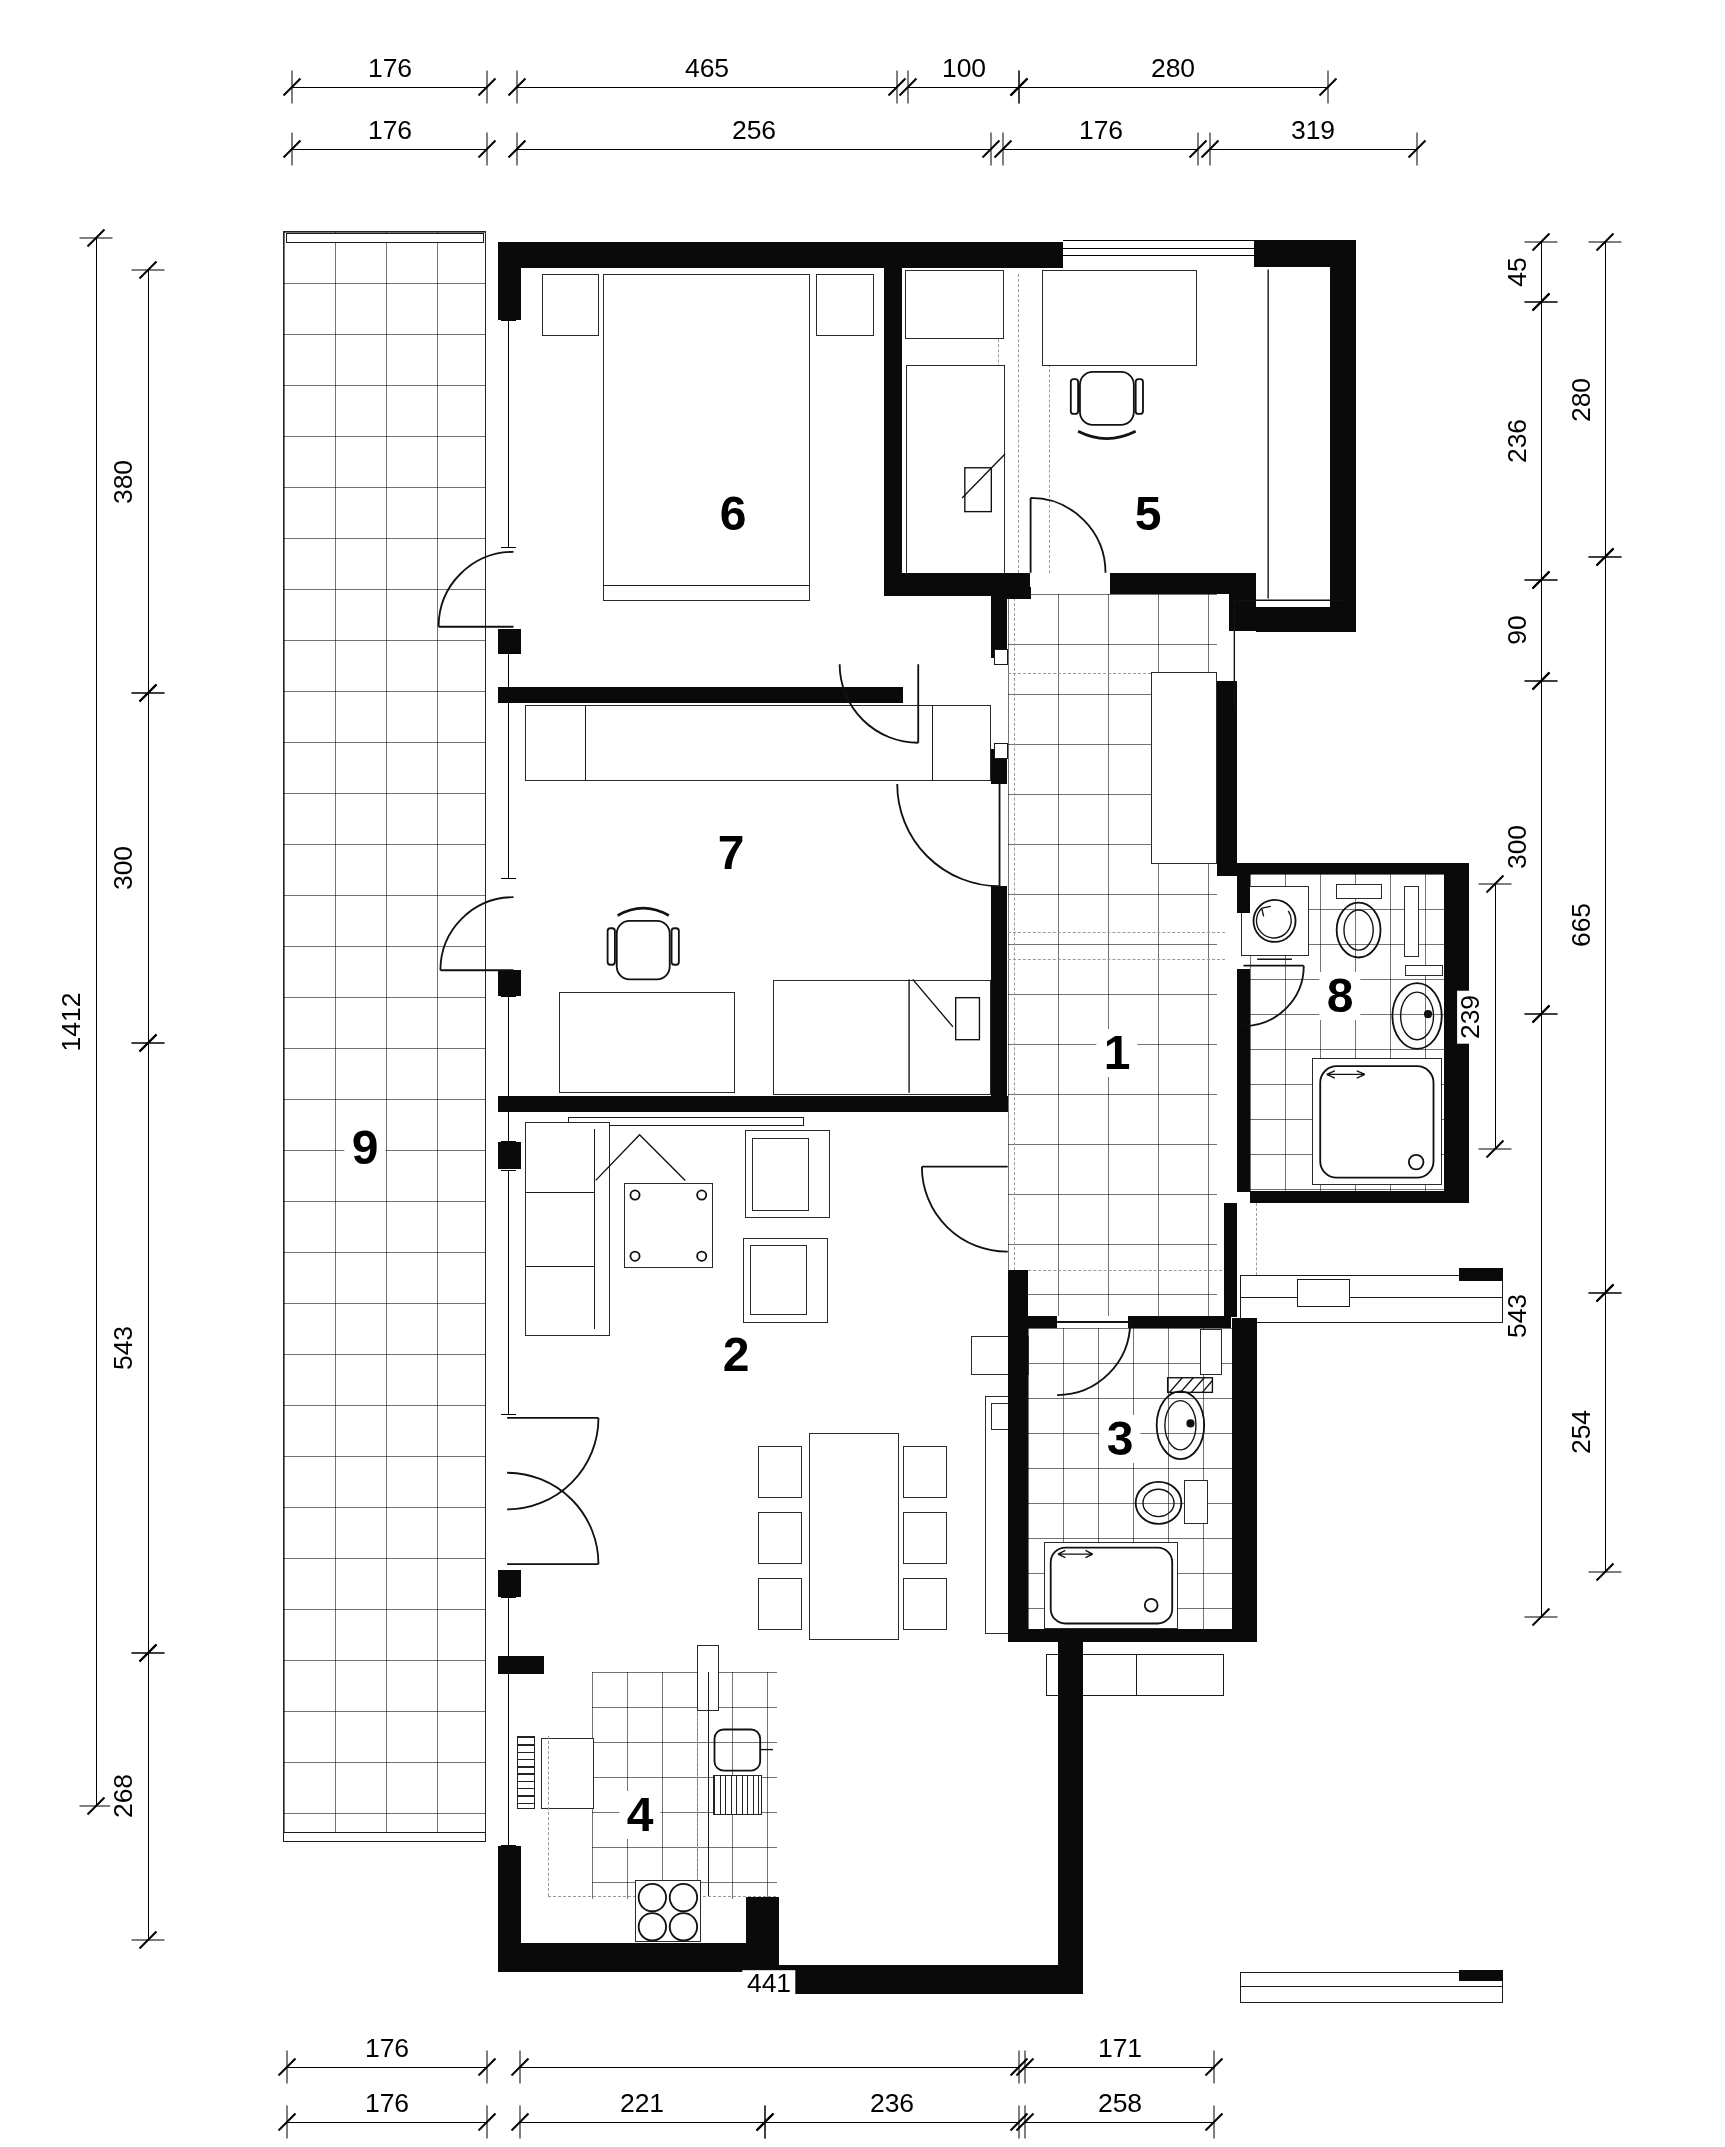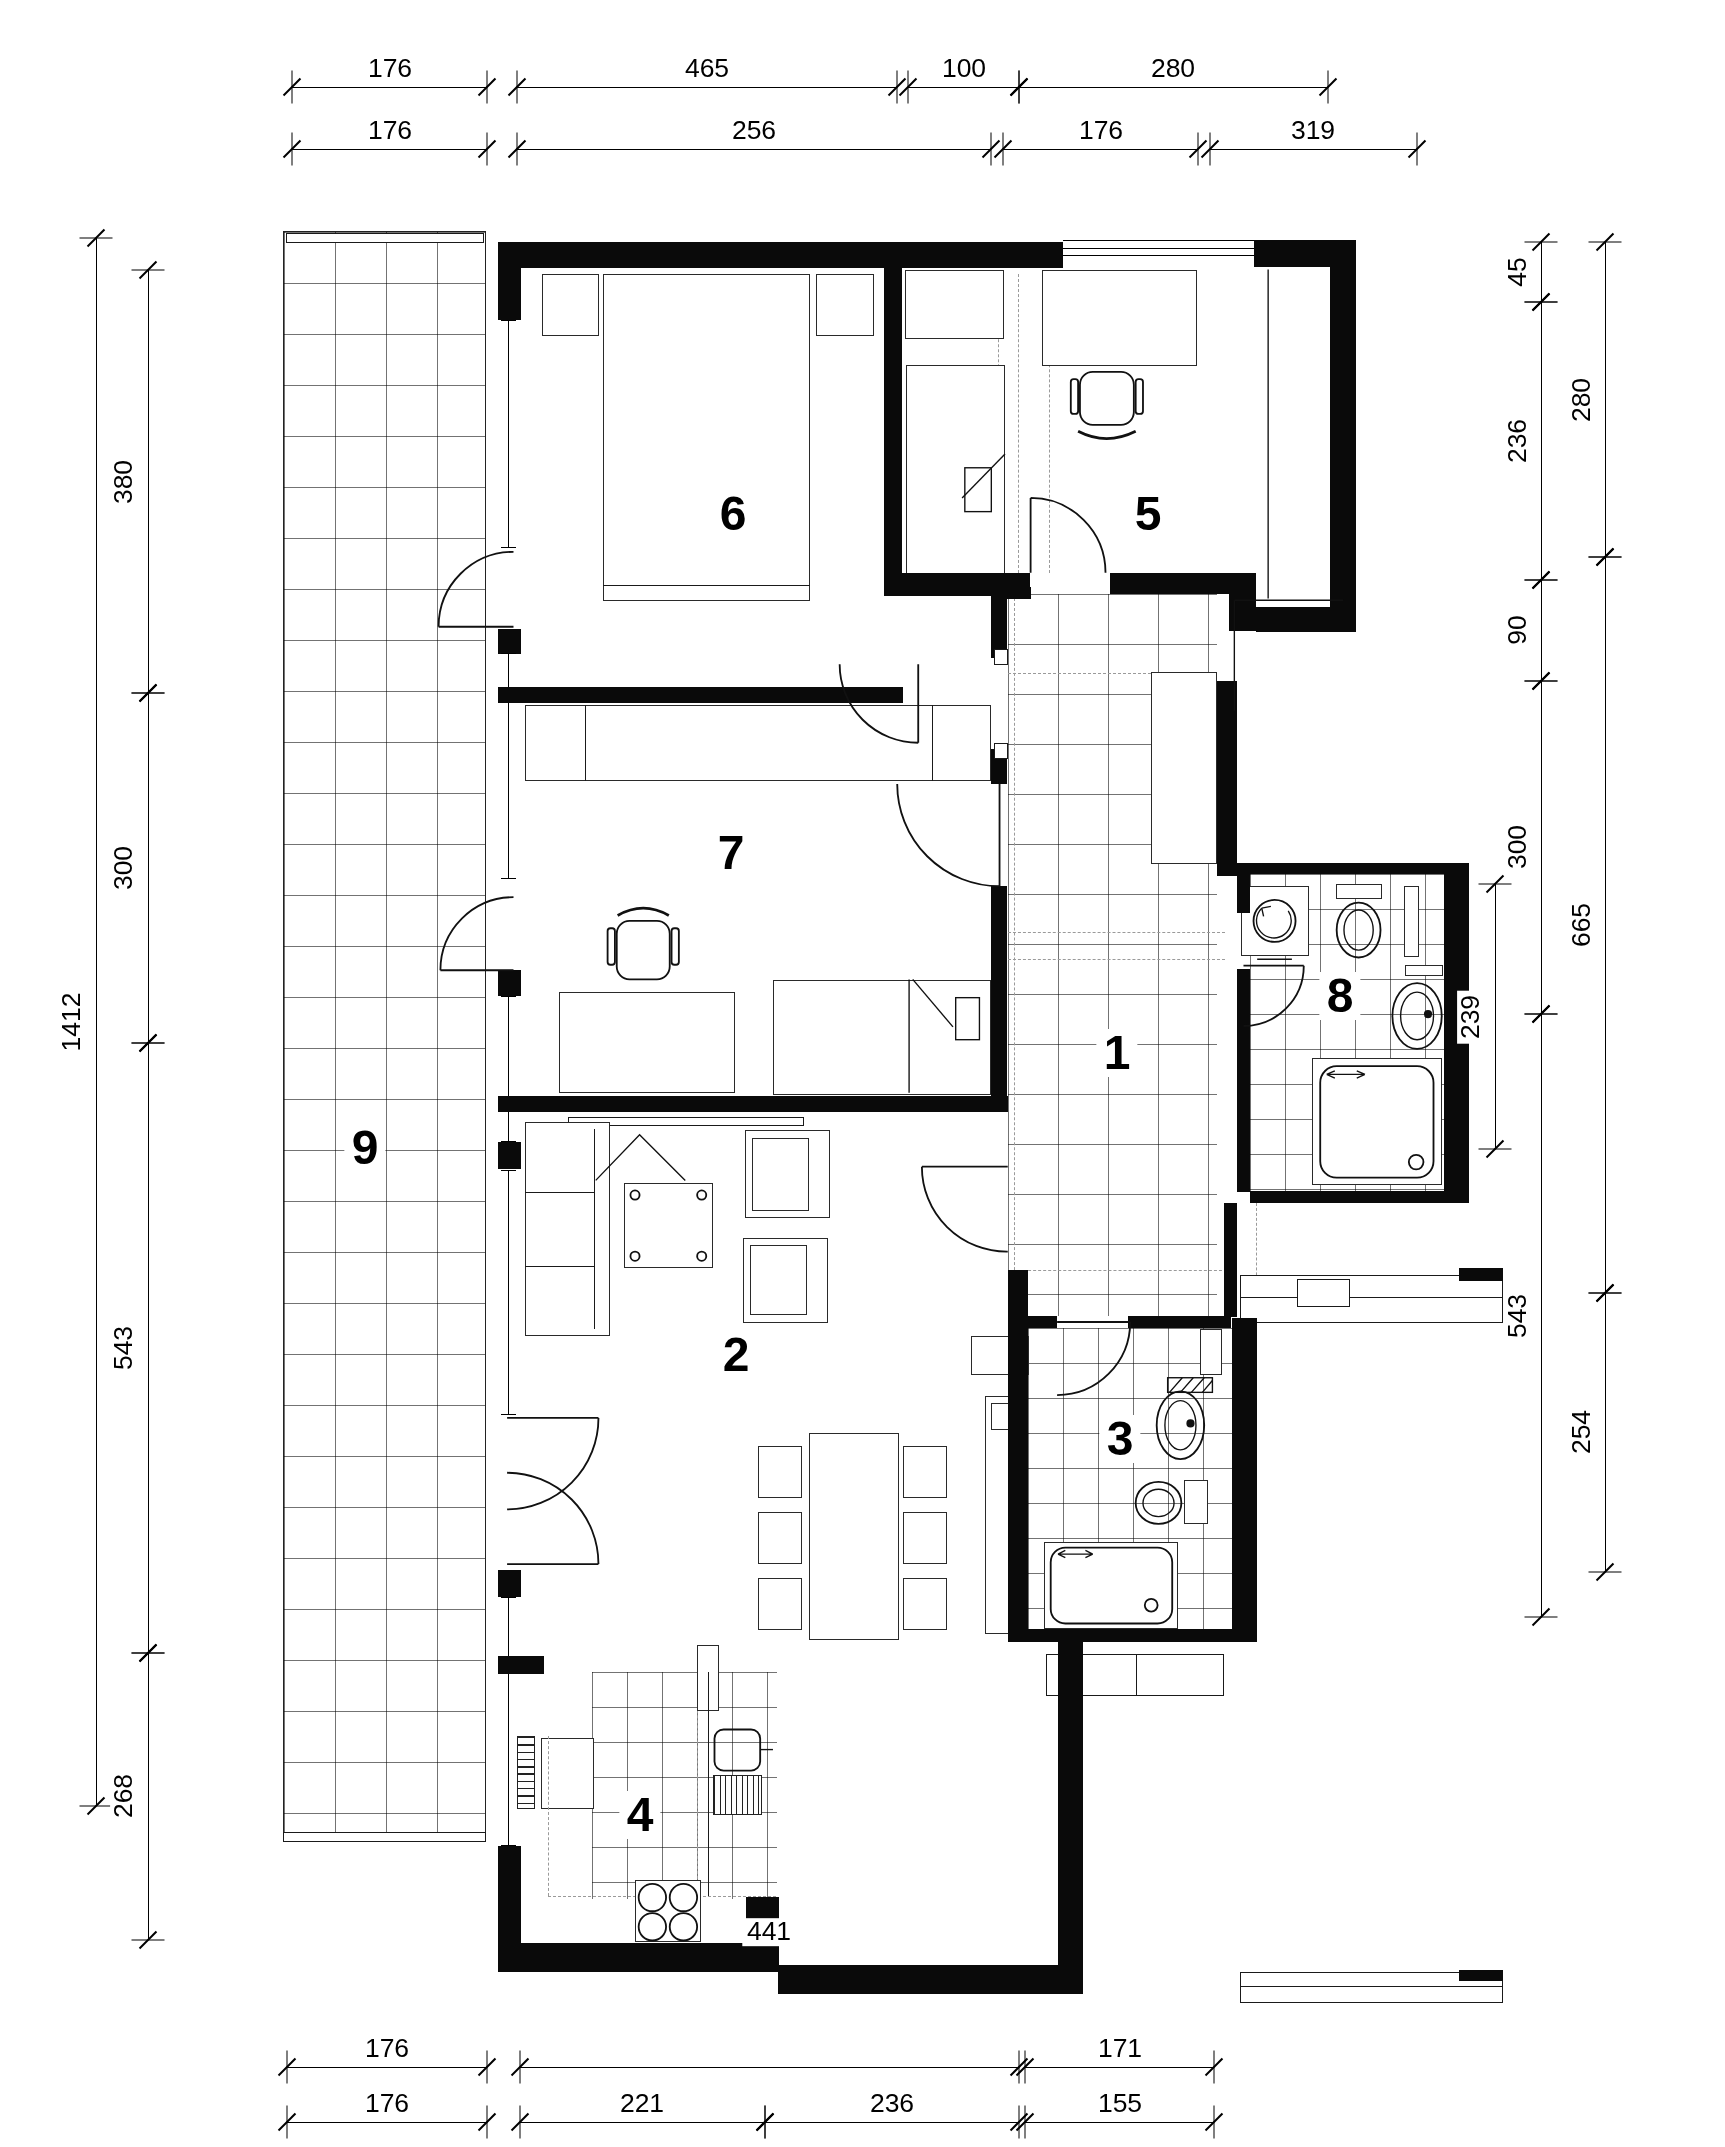--- a/index.html
+++ b/index.html
@@ -372,21 +372,21 @@
       <div class="tick" style="left: 287px; top: 2067px;"></div>
       <div class="extv" style="left: 287px; top: 2067px;"></div>
       <div class="tick" style="left: 487px; top: 2067px;"></div>
       <div class="extv" style="left: 487px; top: 2067px;"></div>
       <div class="dim-lab h" style="left: 387px; top: 2063px;">176</div>
       <div class="dim-line" style="left: 520px; top: 2067px; width: 499px; height: 0px; border-top: 1.4px solid rgb(0, 0, 0);"></div>
       <div class="tick" style="left: 520px; top: 2067px;"></div>
       <div class="extv" style="left: 520px; top: 2067px;"></div>
       <div class="tick" style="left: 1019px; top: 2067px;"></div>
       <div class="extv" style="left: 1019px; top: 2067px;"></div>
-      <div class="dim-lab h" style="left: 769px; top: 1946px;">441</div>
+      <div class="dim-lab h" style="left: 769px; top: 1998px;">441</div>
       <div class="dim-line" style="left: 1025px; top: 2067px; width: 189px; height: 0px; border-top: 1.4px solid rgb(0, 0, 0);"></div>
       <div class="tick" style="left: 1025px; top: 2067px;"></div>
       <div class="extv" style="left: 1025px; top: 2067px;"></div>
       <div class="tick" style="left: 1214px; top: 2067px;"></div>
       <div class="extv" style="left: 1214px; top: 2067px;"></div>
       <div class="dim-lab h" style="left: 1120px; top: 2063px;">171</div>
       <div class="dim-line" style="left: 287px; top: 2122px; width: 200px; height: 0px; border-top: 1.4px solid rgb(0, 0, 0);"></div>
       <div class="tick" style="left: 287px; top: 2122px;"></div>
       <div class="extv" style="left: 287px; top: 2122px;"></div>
       <div class="tick" style="left: 487px; top: 2122px;"></div>
@@ -402,21 +402,21 @@
       <div class="tick" style="left: 765px; top: 2122px;"></div>
       <div class="extv" style="left: 765px; top: 2122px;"></div>
       <div class="tick" style="left: 1019px; top: 2122px;"></div>
       <div class="extv" style="left: 1019px; top: 2122px;"></div>
       <div class="dim-lab h" style="left: 892px; top: 2118px;">236</div>
       <div class="dim-line" style="left: 1025px; top: 2122px; width: 189px; height: 0px; border-top: 1.4px solid rgb(0, 0, 0);"></div>
       <div class="tick" style="left: 1025px; top: 2122px;"></div>
       <div class="extv" style="left: 1025px; top: 2122px;"></div>
       <div class="tick" style="left: 1214px; top: 2122px;"></div>
       <div class="extv" style="left: 1214px; top: 2122px;"></div>
-      <div class="dim-lab h" style="left: 1120px; top: 2118px;">155</div>
+      <div class="dim-lab h" style="left: 1120px; top: 2118px;">258</div>
       <div class="dim-line" style="left: 96px; top: 238px; width: 0px; height: 1568px; border-left: 1.4px solid rgb(0, 0, 0);"></div>
       <div class="tick" style="left: 96px; top: 238px;"></div>
       <div class="exth" style="left: 96px; top: 238px;"></div>
       <div class="tick" style="left: 96px; top: 1806px;"></div>
       <div class="exth" style="left: 96px; top: 1806px;"></div>
       <div class="dim-lab v" style="left: 72px; top: 1022px;">1412</div>
       <div class="dim-line" style="left: 148px; top: 270px; width: 0px; height: 422px; border-left: 1.4px solid rgb(0, 0, 0);"></div>
       <div class="tick" style="left: 148px; top: 270px;"></div>
       <div class="exth" style="left: 148px; top: 270px;"></div>
       <div class="tick" style="left: 148px; top: 693px;"></div>

